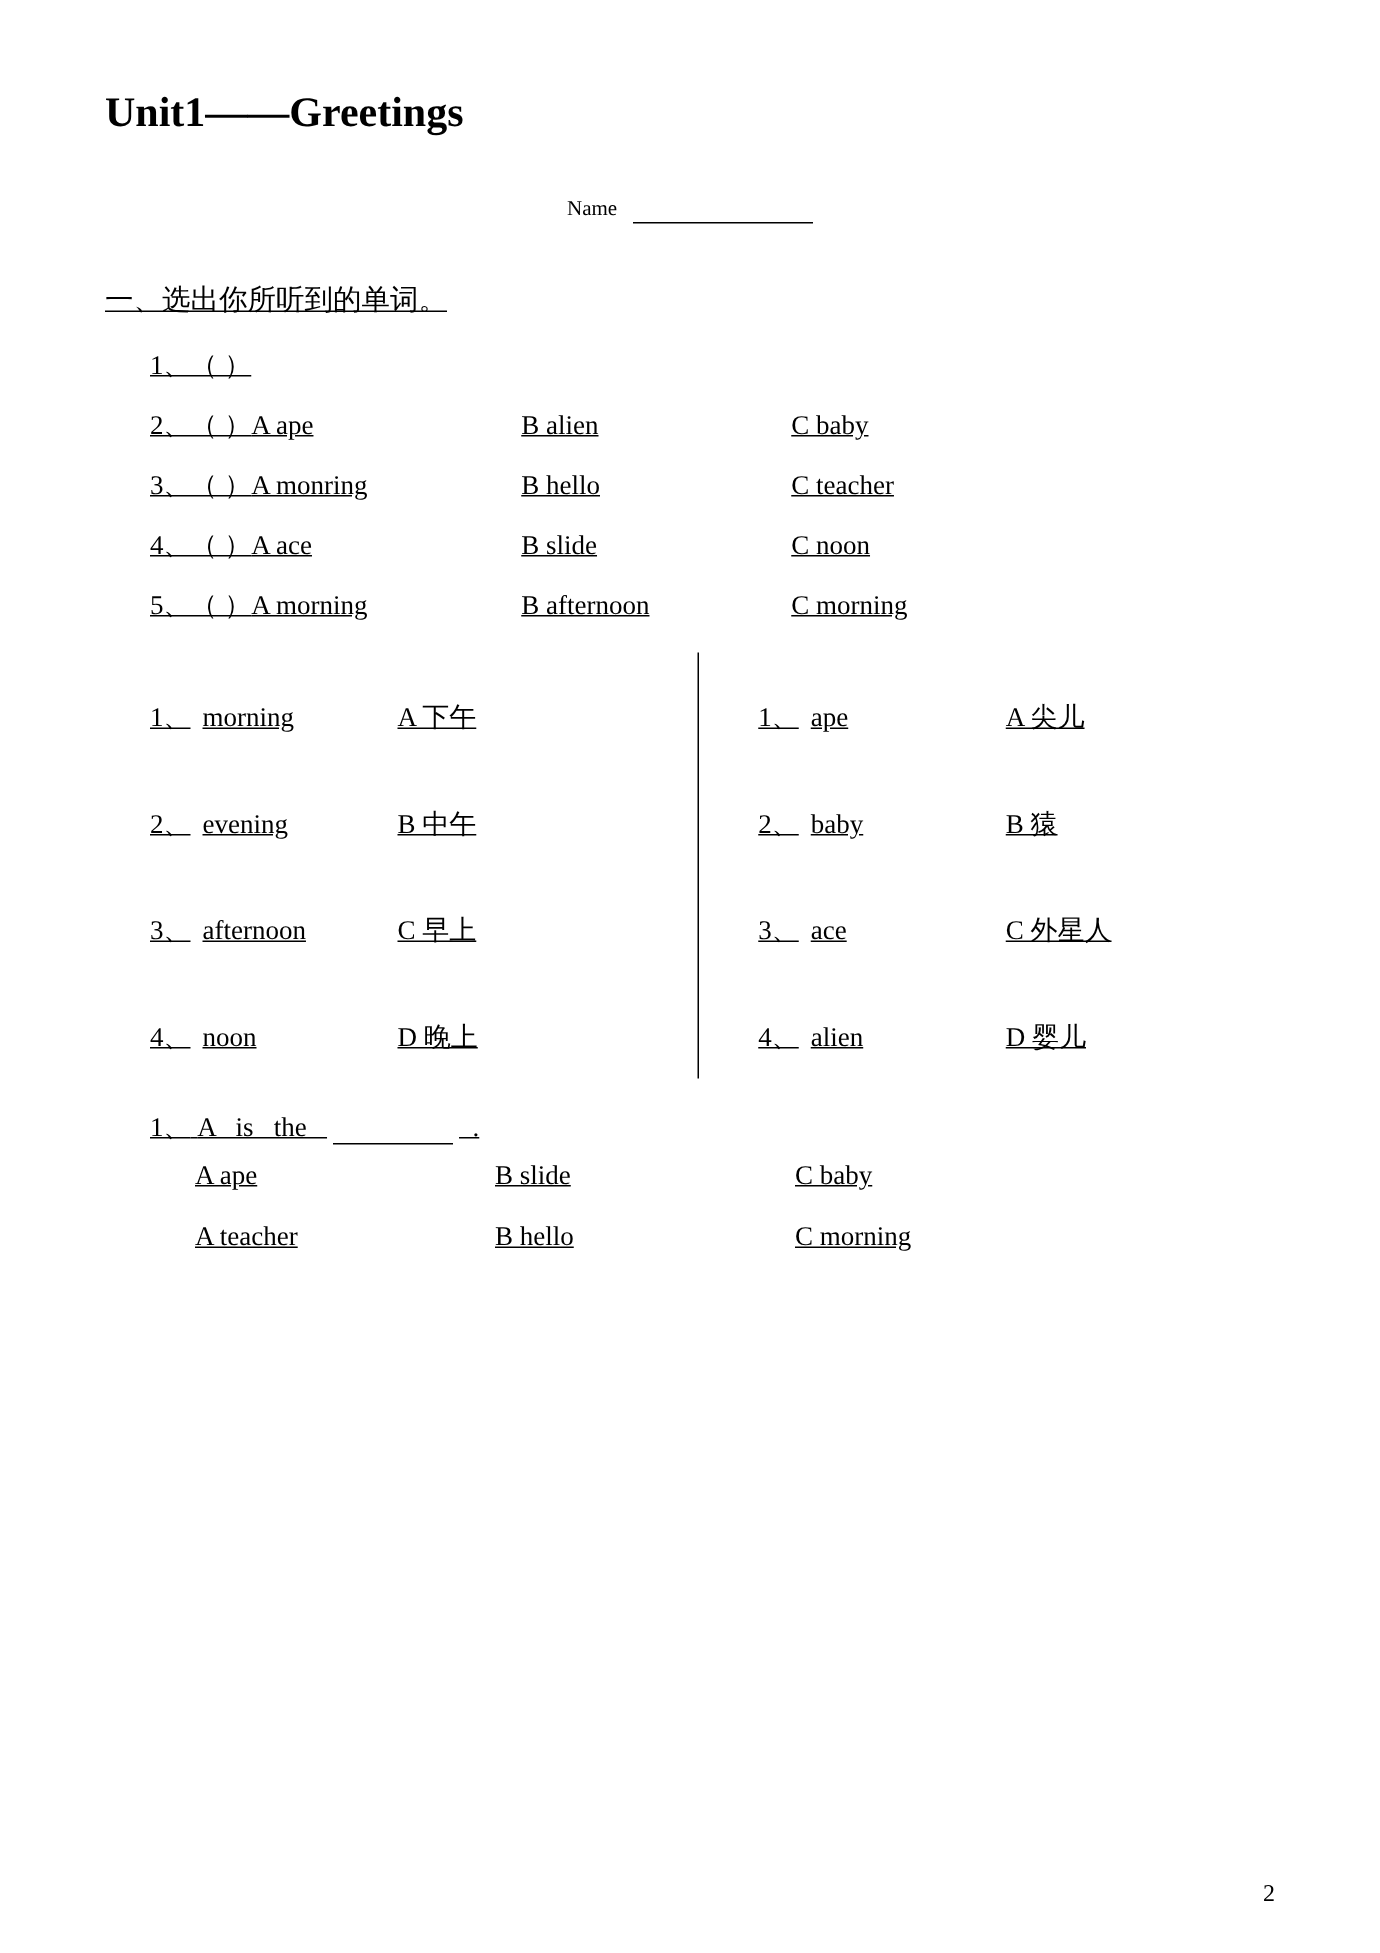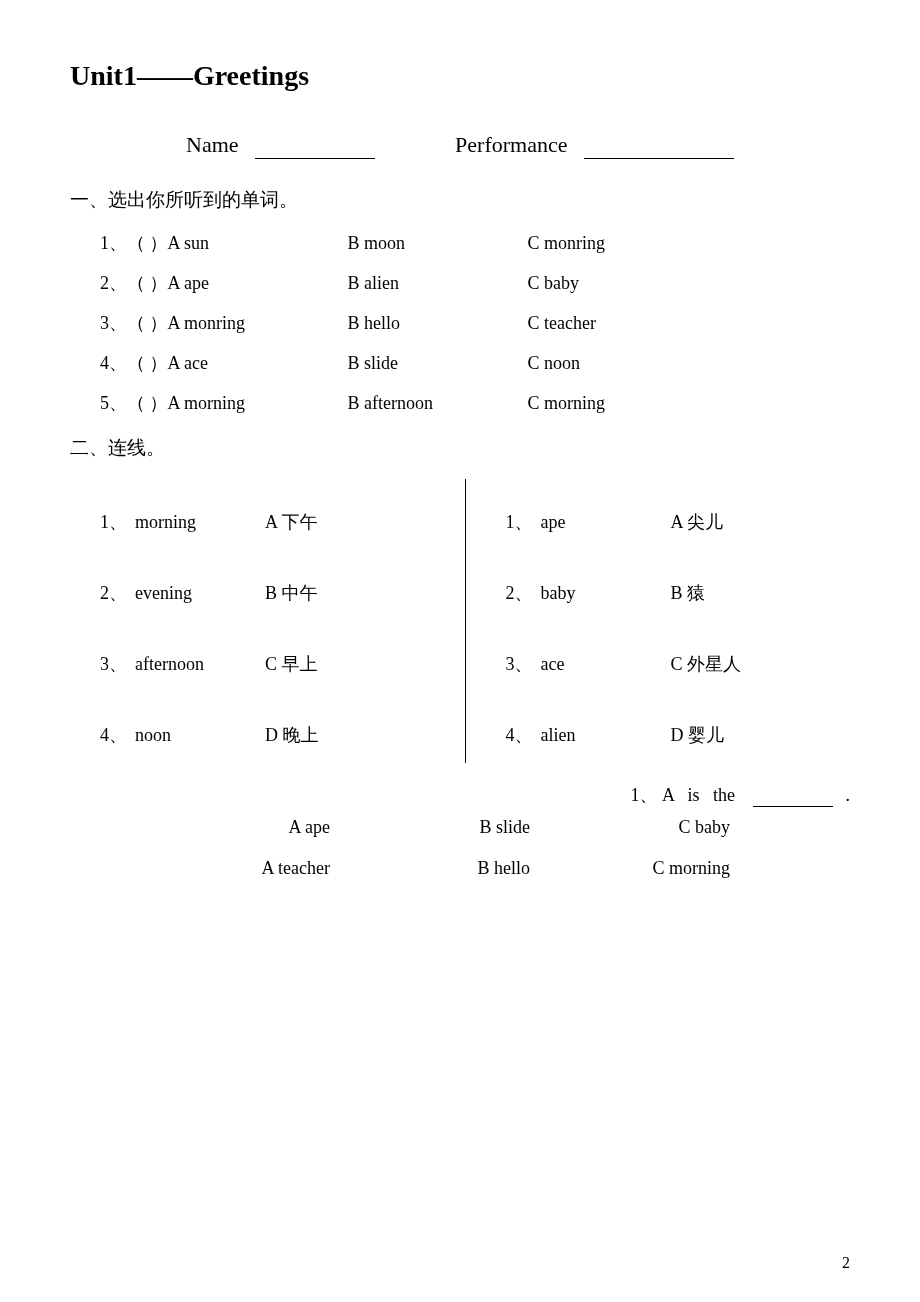--- a/index.html
+++ b/index.html
@@ -25,22 +25,22 @@
       font-weight: bold;
       font-family: "Times New Roman", serif;
       margin-bottom: 40px;
     }
 
     .name-performance-row {
       display: flex;
       justify-content: center;
       align-items: baseline;
       gap: 80px;
-      margin-bottom: 28px;
-      font-size: 22px;
+      margin-bottom: 38px;
+      font-size: 14px;
     }
 
     .field-label {
       font-family: "Times New Roman", serif;
     }
 
     .underline {
       display: inline-block;
       border-bottom: 1.5px solid #000;
       min-width: 120px;
@@ -128,21 +128,20 @@
     }
 
     .lianxian-answer {
       font-family: "SimSun", "宋体", serif;
     }
 
     
     .choice-block {
       margin-bottom: 20px;
       padding-left: 30px;
-      text-align: right;
     }
 
     .choice-question {
       font-size: 18px;
       margin-bottom: 10px;
       font-family: "Times New Roman", serif;
     }
 
     .choice-options {
       display: flex;
@@ -166,49 +165,41 @@
     .page-number {
       position: absolute;
       bottom: 30px;
       right: 70px;
       font-size: 16px;
       font-family: "Times New Roman", serif;
     }
 
     .section-separator {
       margin-bottom: 20px;
+      text-decoration: underline;
     }
   </style>
 </head>
 <body>
 
 <div class="page-title">Unit1——Greetings</div>
 
 <div class="name-performance-row">
   <span>
     <span class="field-label">Name</span>
     &nbsp;&nbsp;<span class="underline">&nbsp;&nbsp;&nbsp;&nbsp;&nbsp;&nbsp;&nbsp;&nbsp;&nbsp;&nbsp;</span>
   </span>
-  <span>
-    <span class="field-label">Performance</span>
-    &nbsp;&nbsp;<span class="underline-long">&nbsp;&nbsp;&nbsp;&nbsp;&nbsp;&nbsp;&nbsp;&nbsp;&nbsp;&nbsp;&nbsp;&nbsp;&nbsp;&nbsp;</span>
-  </span>
 </div>
 
 <div class="section-separator">
   <div class="section-title">一、选出你所听到的单词。</div>
   <div class="question-block">
 
     <div class="question-row">
       <span class="q-num">1、（    ）</span>
-      <span class="options">
-        <span class="option-item">A sun</span>
-        <span class="option-item-mid">B moon</span>
-        <span class="option-item">C monring</span>
-      </span>
     </div>
 
     <div class="question-row">
       <span class="q-num">2、（    ）</span>
       <span class="options">
         <span class="option-item">A ape</span>
         <span class="option-item-mid">B alien</span>
         <span class="option-item">C baby</span>
       </span>
     </div>
@@ -237,21 +228,20 @@
         <span class="option-item">A morning</span>
         <span class="option-item-mid">B afternoon</span>
         <span class="option-item">C morning</span>
       </span>
     </div>
 
   </div>
 </div>
 
 <div class="section-separator">
-  <div class="section-title">二、连线。</div>
   <div class="lianxian-container">
 
     <div class="lianxian-left">
       <div class="lianxian-row">
         <span class="lianxian-num">1、</span>
         <span class="lianxian-word">morning</span>
         <span class="lianxian-answer">A 下午</span>
       </div>
       <div class="lianxian-row">
         <span class="lianxian-num">2、</span>

